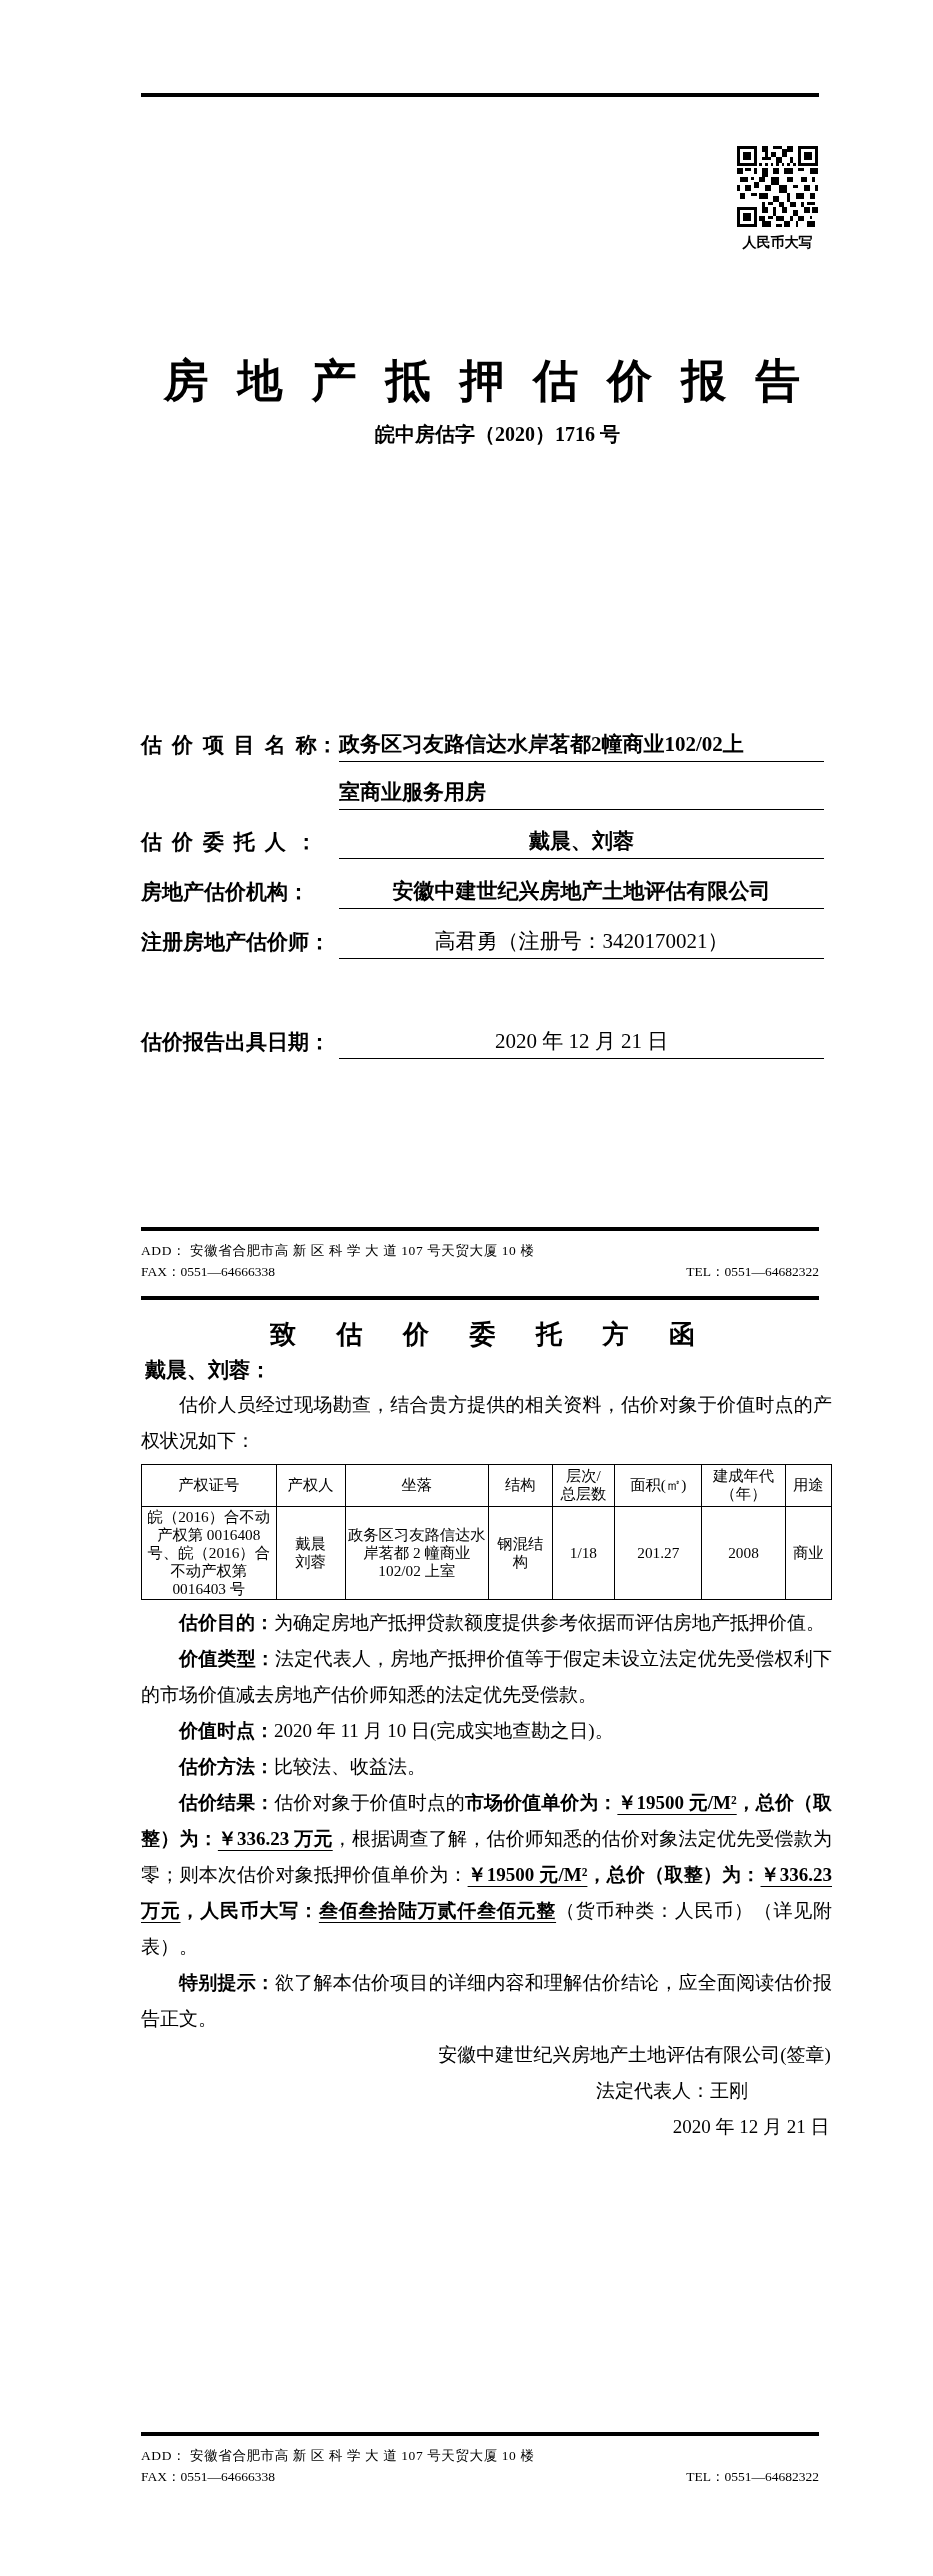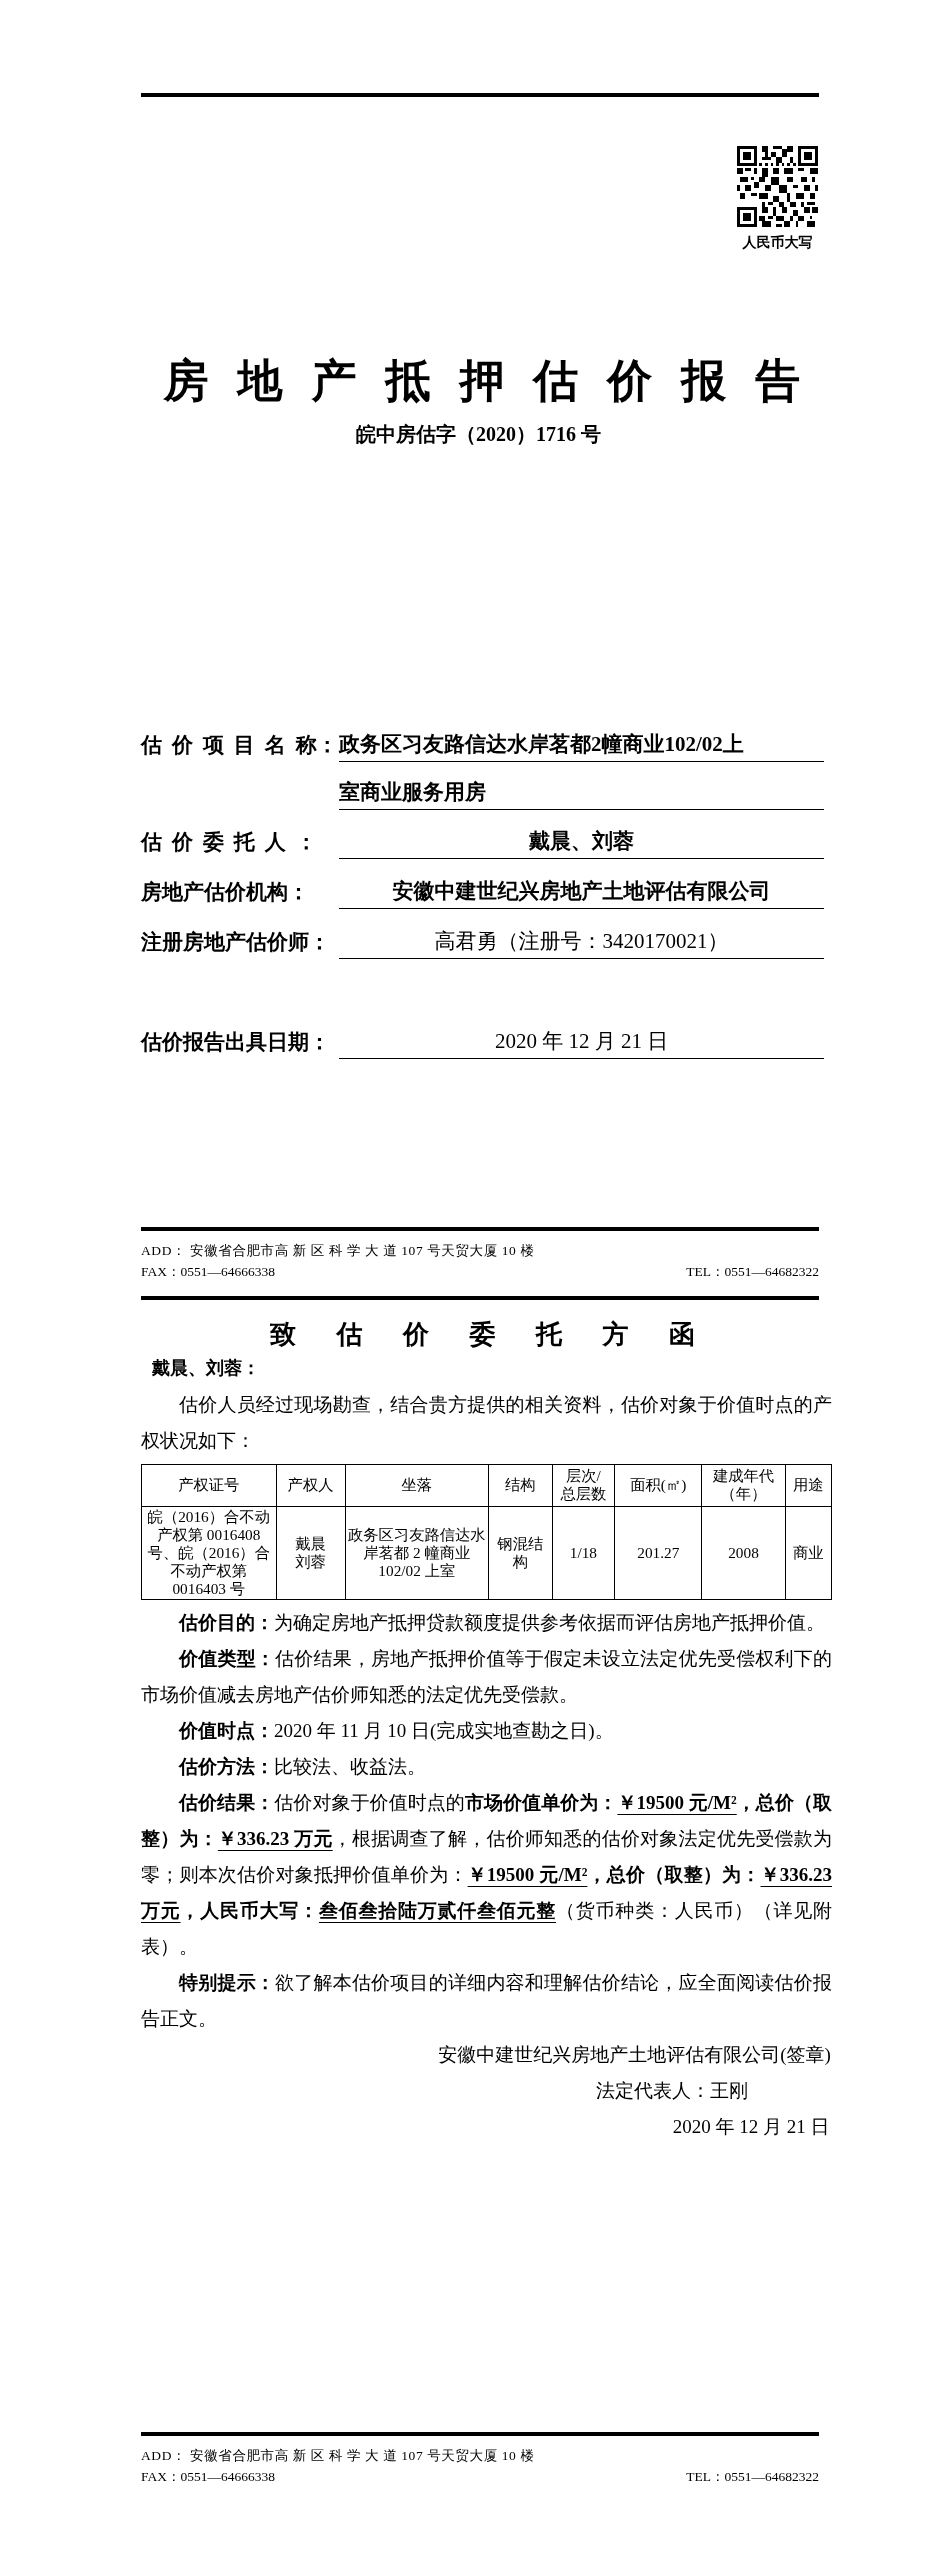--- a/index.html
+++ b/index.html
@@ -5,36 +5,36 @@
   html,body{margin:0;padding:0;background:#ffffff;}
   .page{position:relative;width:934px;height:2576px;background:#fff;
         font-family:"Liberation Serif","DejaVu Serif",serif;color:#000;overflow:hidden;}
   .rule{position:absolute;left:141px;width:678px;height:3.5px;background:#000;}
   
   .qr-wrap{position:absolute;left:737px;top:146px;width:81px;}
   .qr-wrap svg{display:block;width:81px;height:81px;}
   .qr-caption{margin-top:7px;text-align:center;font-weight:bold;font-size:14px;white-space:nowrap;}
   .cover-title{position:absolute;left:141px;top:351px;width:683px;text-align:center;
                font-size:45px;font-weight:bold;word-spacing:15.3px;letter-spacing:1.2px;white-space:nowrap;}
-  .report-no{position:absolute;left:137px;top:421px;width:683px;text-align:center;
+  .report-no{position:absolute;left:156px;top:421px;width:683px;text-align:center;
              font-size:20px;font-weight:bold;}
   .crow{position:absolute;left:141px;width:683px;height:36px;display:flex;align-items:flex-end;font-size:21px;}
   .clabel{flex:0 0 198px;font-weight:bold;white-space:pre;word-spacing:4.7px;line-height:34px;}
   .cval{flex:1 1 auto;border-bottom:1.8px solid #000;text-align:center;line-height:34px;white-space:nowrap;}
   .cval.left{text-align:left;}
   .bold{font-weight:bold;}
   
   .footer{position:absolute;left:141px;width:678px;font-size:13.5px;}
   .footer .frule{height:3.5px;background:#000;margin-bottom:9.4px;}
   .footer .frow{display:flex;justify-content:space-between;line-height:21px;}
   .footer .addr{line-height:21px;letter-spacing:0.6px;}
   
   .letter-heading{position:absolute;left:141px;top:1317px;width:683px;text-align:center;
                   font-size:26px;font-weight:bold;word-spacing:34px;white-space:nowrap;}
-  .salutation{position:absolute;left:152px;top:1356px;font-size:18px;font-weight:bold;text-align:center;}
+  .salutation{position:absolute;left:145px;top:1356px;font-size:21px;font-weight:bold;text-align:center;}
   .letter-body{position:absolute;left:141px;top:1387px;width:691px;font-size:19px;line-height:36px;
                text-align:justify;}
   .letter-body p{margin:0;text-indent:2em;}
   .bu{font-weight:bold;text-decoration:underline;text-decoration-thickness:1.2px;text-underline-offset:4.7px;}
   .bd{font-weight:bold;}
   table.prop{border-collapse:collapse;border:1.8px solid #000;width:100%;margin-top:4.7px;
              table-layout:fixed;font-size:15.3px;text-align:center;}
   table.prop td,table.prop th{border:0.6px solid #000;padding:1.2px 1.8px;vertical-align:middle;
              font-weight:normal;line-height:18px;}
   table.prop th{height:39px;}
@@ -217,21 +217,21 @@
 构</td>
         <td class="pre">1/18</td>
         <td class="pre">201.27</td>
         <td class="pre">2008</td>
         <td class="pre">商业</td>
       </tr>
     </tbody>
       </table>
 
     <p style="margin-top:4.7px;"><span class="bd">估价目的：</span><span>为确定房地产抵押贷款额度提供参考依据而评估房地产抵押价值。</span></p>
-    <p><span class="bd">价值类型：</span><span>估价结果，房地产抵押价值等于假定未设立法定优先受偿权利下的市场价值减去房地产估价师知悉的法定优先受偿款。</span></p>
+    <p><span class="bd">价值类型：</span><span>法定代表人，房地产抵押价值等于假定未设立法定优先受偿权利下的市场价值减去房地产估价师知悉的法定优先受偿款。</span></p>
     <p class="mt10"><span class="bd">价值时点：</span><span>2020 年 11 月 10 日(完成实地查勘之日)。</span></p>
     <p class="mt10"><span class="bd">估价方法：</span><span>比较法、收益法。</span></p>
     <p class="mt10"><span class="bd">估价结果：</span><span>估价对象于价值时点的</span><span class="bd">市场价值单价为：</span><span class="bu">￥19500 元/M²</span><span class="bd">，总价（取整）为：</span><span class="bu">￥336.23 万元</span><span>，根据调查了解，估价师知悉的估价对象法定优先受偿款为零；则本次估价对象抵押价值单价为：</span><span class="bu">￥19500 元/M²</span><span class="bd">，总价（取整）为：</span><span class="bu">￥336.23万元</span><span class="bd">，人民币大写：</span><span class="bu">叁佰叁拾陆万贰仟叁佰元整</span><span>（货币种类：人民币）（详见附表）。</span></p>
     <p><span class="bd">特别提示：</span><span>欲了解本估价项目的详细内容和理解估价结论，应全面阅读估价报告正文。</span></p>
 
     <p class="sig-company">安徽中建世纪兴房地产土地评估有限公司(签章)</p>
     <p class="sig-legal">法定代表人：王刚</p>
     <p class="sig-date">2020 年 12 月 21 日</p>
   </div>
 

